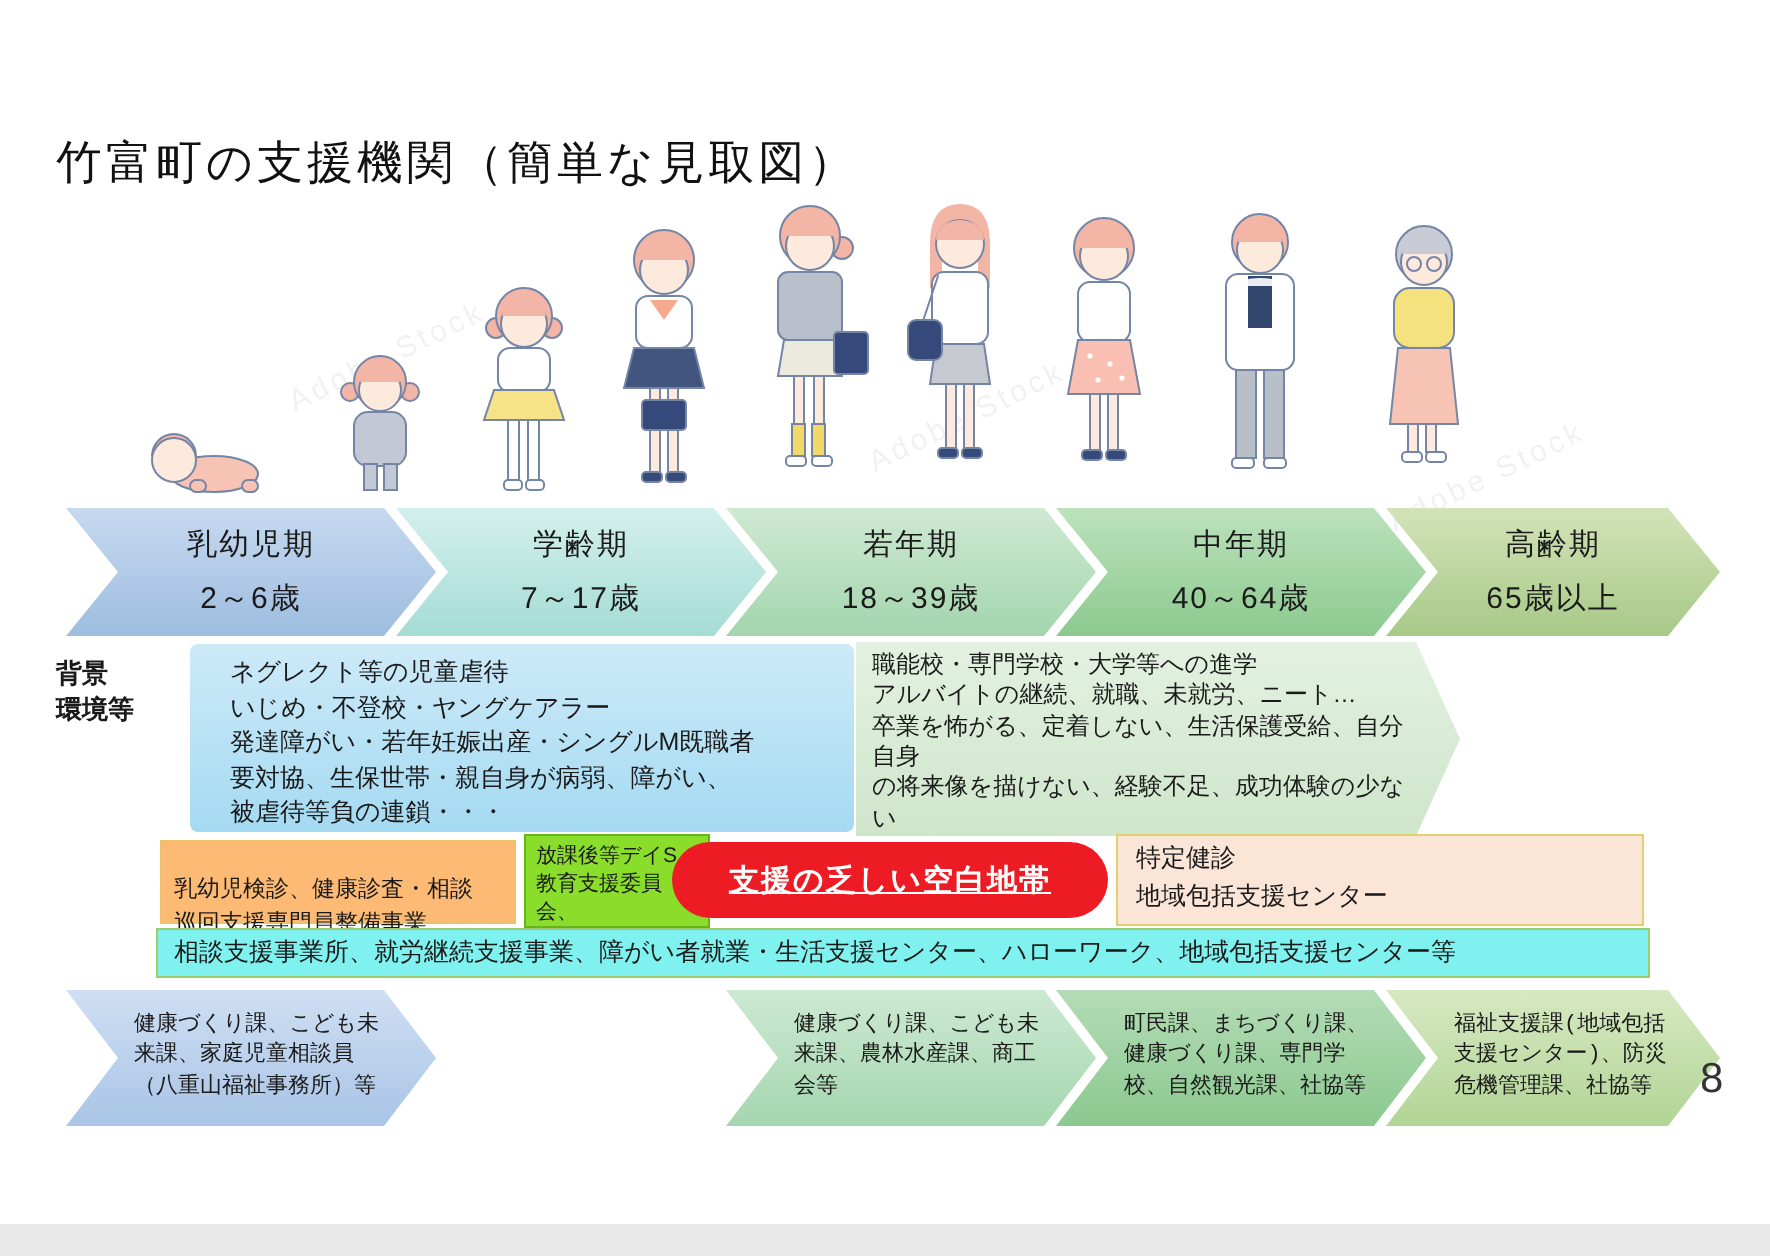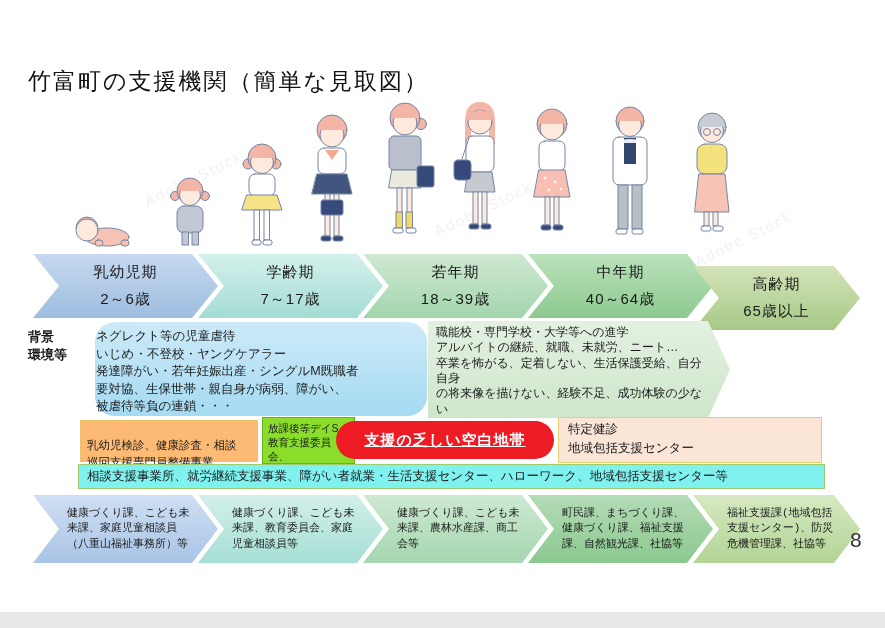--- a/index.html
+++ b/index.html
@@ -20,39 +20,39 @@
     clip-path:polygon(0 0,calc(100% - 26px) 0,100% 50%,calc(100% - 26px) 100%,0 100%,26px 50%);
     display:flex;flex-direction:column;justify-content:space-evenly;align-items:center;
     padding:0 28px;box-sizing:border-box;text-align:center;
   }
   .chev .ln1{font-size:15px;letter-spacing:1px;}
   .chev .ln2{font-size:15px;letter-spacing:1px;}
   .s1{background:linear-gradient(#c6d9f0,#9ebddf);}
   .s2{background:linear-gradient(#d4f0ec,#a4dcd4);}
   .s3{background:linear-gradient(#cfe9d2,#a3d5ad);}
   .s4{background:linear-gradient(#bce2bc,#8cc98f);}
-  .s5{background:linear-gradient(#d3e3b8,#a7c987);margin-top:12px;}
+  .s5{background:linear-gradient(#d3e3b8,#a7c987);}
 
   .chevB{
     position:absolute;height:68px;
     clip-path:polygon(0 0,calc(100% - 26px) 0,100% 50%,calc(100% - 26px) 100%,0 100%,26px 50%);
     display:flex;align-items:center;
     padding:4px 26px 4px 34px;box-sizing:border-box;
     font-size:11px;line-height:1.4;font-family:Liberation Mono, monospace;
   }
   .b1{background:linear-gradient(#cfdff3,#a9c4e6);}
   .b2{background:linear-gradient(#d2efe9,#a6dfd5);}
   .b3{background:linear-gradient(#cde9d2,#a5d6af);}
   .b4{background:linear-gradient(#b4dcb6,#8bc88f);}
   .b5{background:linear-gradient(#d7e8c2,#b1d595);}
 
   #bg-box{
-    left:95px;top:322px;width:332px;height:94px;border-radius:20px;
+    left:95px;top:322px;width:332px;height:94px;border-radius:4px;
     background:linear-gradient(#cdeaf8,#a4daf2);
-    font-size:12.5px;line-height:1.4;padding:6px 1px;box-sizing:border-box;
+    font-size:12.5px;line-height:1.4;padding:6px 20px;box-sizing:border-box;
   }
   #grad-box{
     left:428px;top:321px;width:302px;height:97px;
     background:linear-gradient(#e3f1e1,#cfe6cb);
     clip-path:polygon(0 0,calc(100% - 22px) 0,100% 50%,calc(100% - 22px) 100%,0 100%);
     font-size:12px;line-height:1.28;padding:4px 26px 4px 8px;box-sizing:border-box;
   }
   #grad-box .hd{font-weight:bold;font-size:12.5px;}
   .lines{white-space:pre-line;}
 
@@ -266,27 +266,24 @@
     <span>支援の乏しい空白地帯</span>
   </div>
   <div class="abs lines" id="senior-box">特定健診
 地域包括支援センター</div>
 
   <div class="abs" id="strip">相談支援事業所、就労継続支援事業、障がい者就業・生活支援センター、ハローワーク、地域包括支援センター等</div>
 
   <div class="chevB b1" style="left:33px;top:495px;width:185px;">
     <span>健康づくり課、こども未来課、家庭児童相談員（八重山福祉事務所）等</span>
   </div>
-  <div class="chevB b2" style="left:198px;top:495px;width:185px;">
-    <span>健康づくり課、こども未来課、教育委員会、家庭児童相談員等</span>
-  </div>
   <div class="chevB b3" style="left:363px;top:495px;width:185px;">
     <span>健康づくり課、こども未来課、農林水産課、商工会等</span>
   </div>
   <div class="chevB b4" style="left:528px;top:495px;width:185px;">
-    <span>町民課、まちづくり課、健康づくり課、福祉支援課、自然観光課、社協等</span>
+    <span>町民課、まちづくり課、健康づくり課、専門学校、自然観光課、社協等</span>
   </div>
   <div class="chevB b5" style="left:693px;top:495px;width:167px;">
     <span>福祉支援課(地域包括支援センター)、防災危機管理課、社協等</span>
   </div>
 
   <div class="abs" id="page-num">8</div>
 </div>
 
 </body></html>

